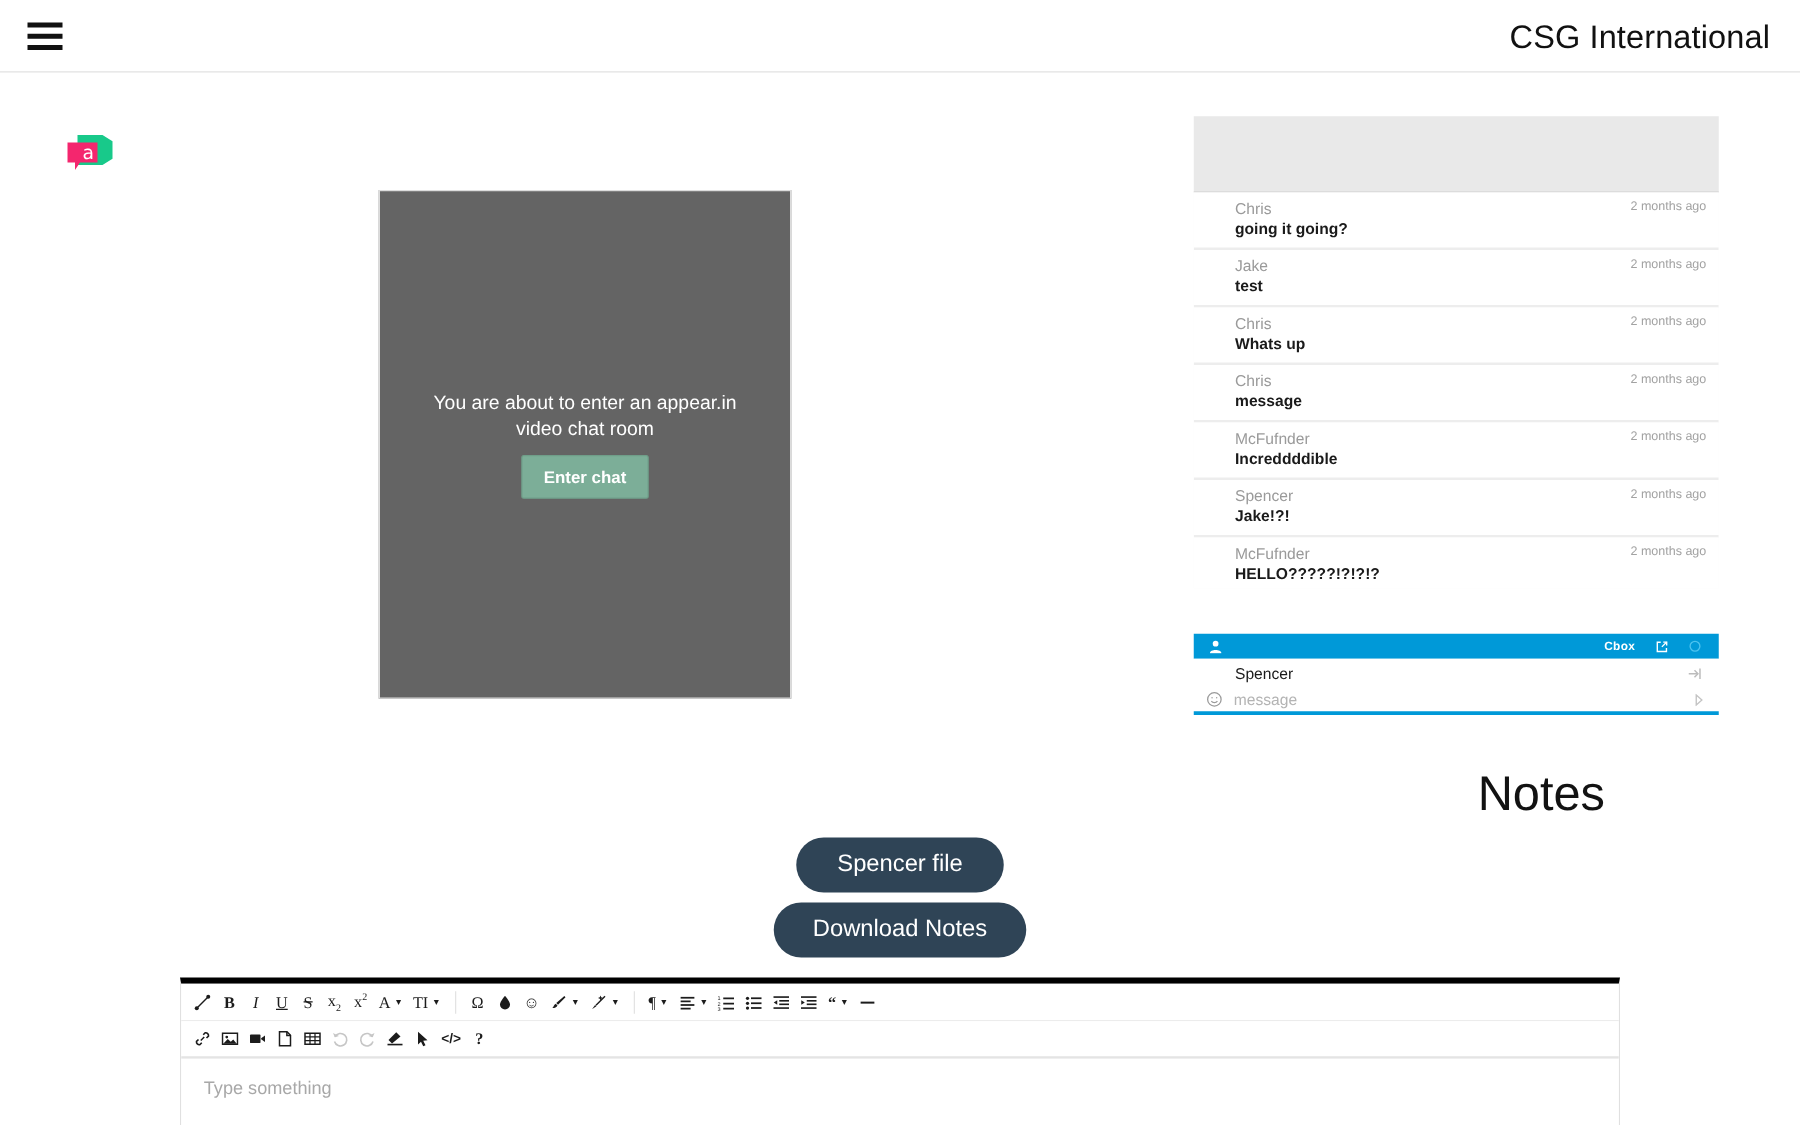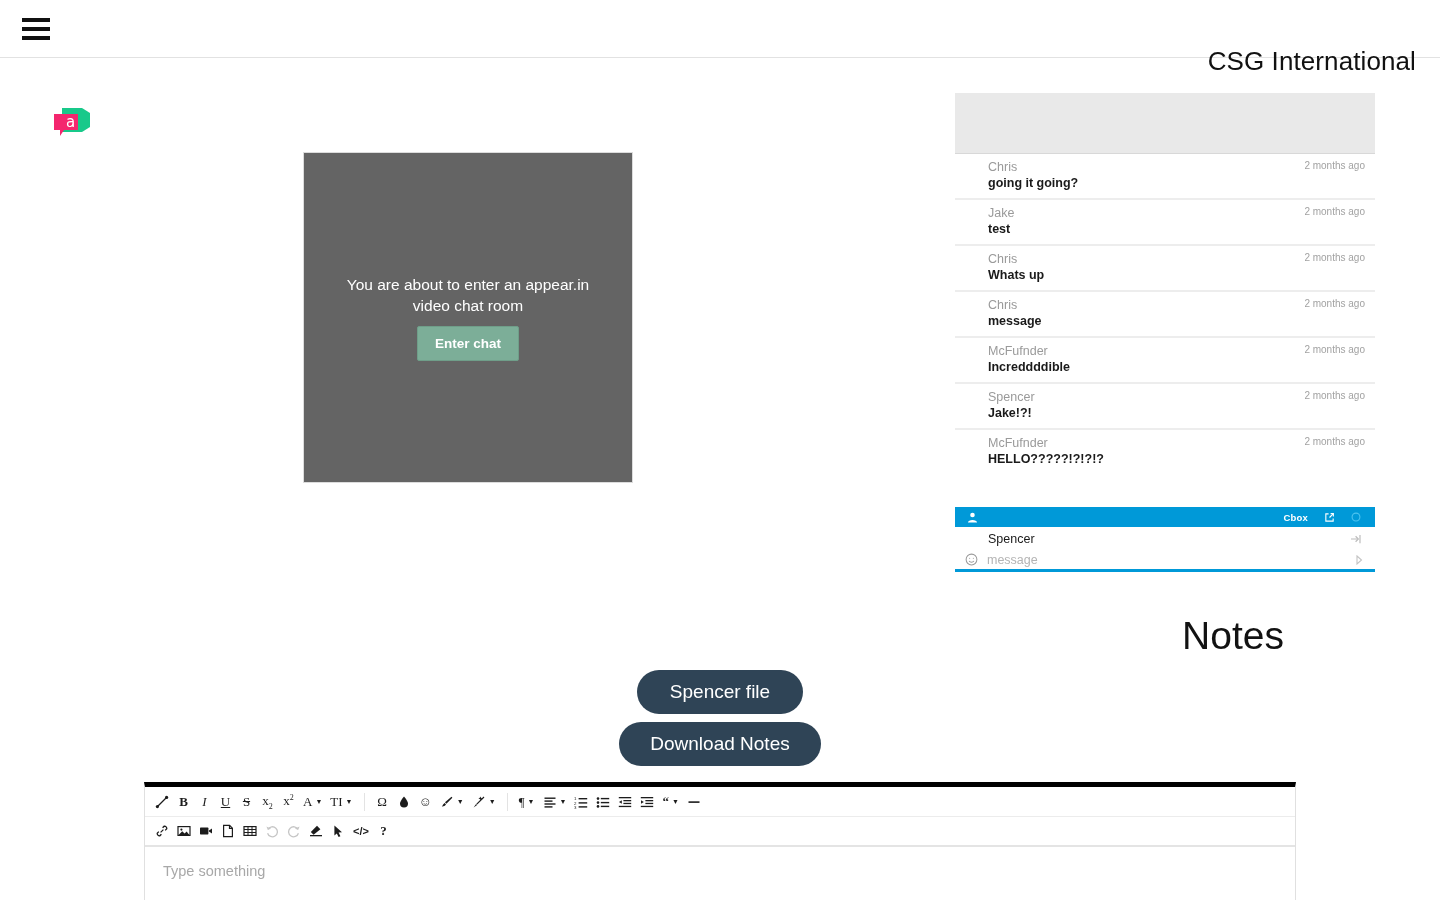--- a/index.html
+++ b/index.html
@@ -38,35 +38,34 @@
   }
   .brand {
     position: absolute;
     right: 24px; top: 13px;
     font-size: 26px;
     color: #111111;
     font-weight: 400;
     letter-spacing: 0.1px;
     line-height: 32px;
     white-space: nowrap;
-    margin-top: 32px;
   }
 
   
   .appearin-logo {
     position: absolute;
     left: 52px; top: 104px;
     width: 40px; height: 34px;
   }
 
   
   .videobox {
     position: absolute;
     left: 303px; top: 152px;
-    width: 330px; height: 331px;
+    width: 330px; height: 407px;
     background: #646464;
     border: 1px solid #dcdcdc;
     display: flex;
     flex-direction: column;
     align-items: center;
     justify-content: center;
   }
   .videobox-text {
     width: 280px;
     text-align: center;

